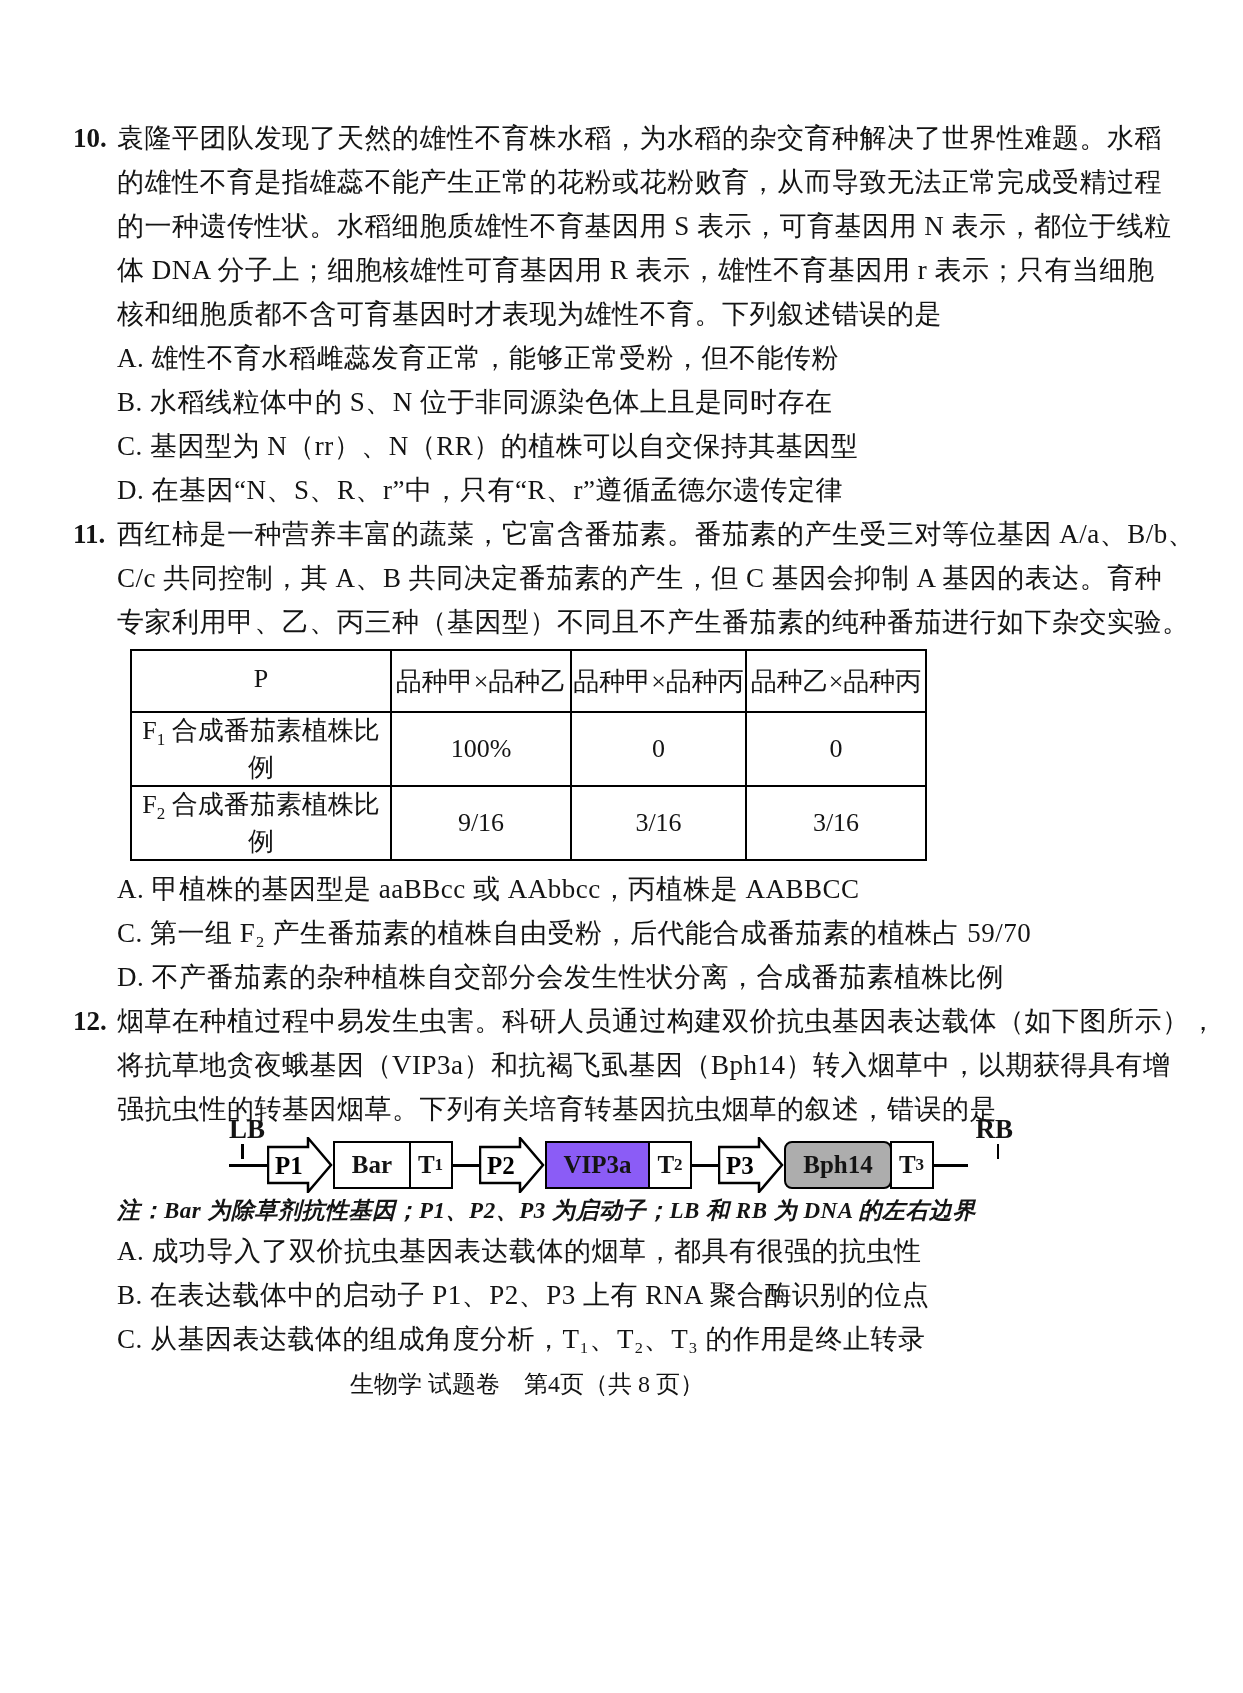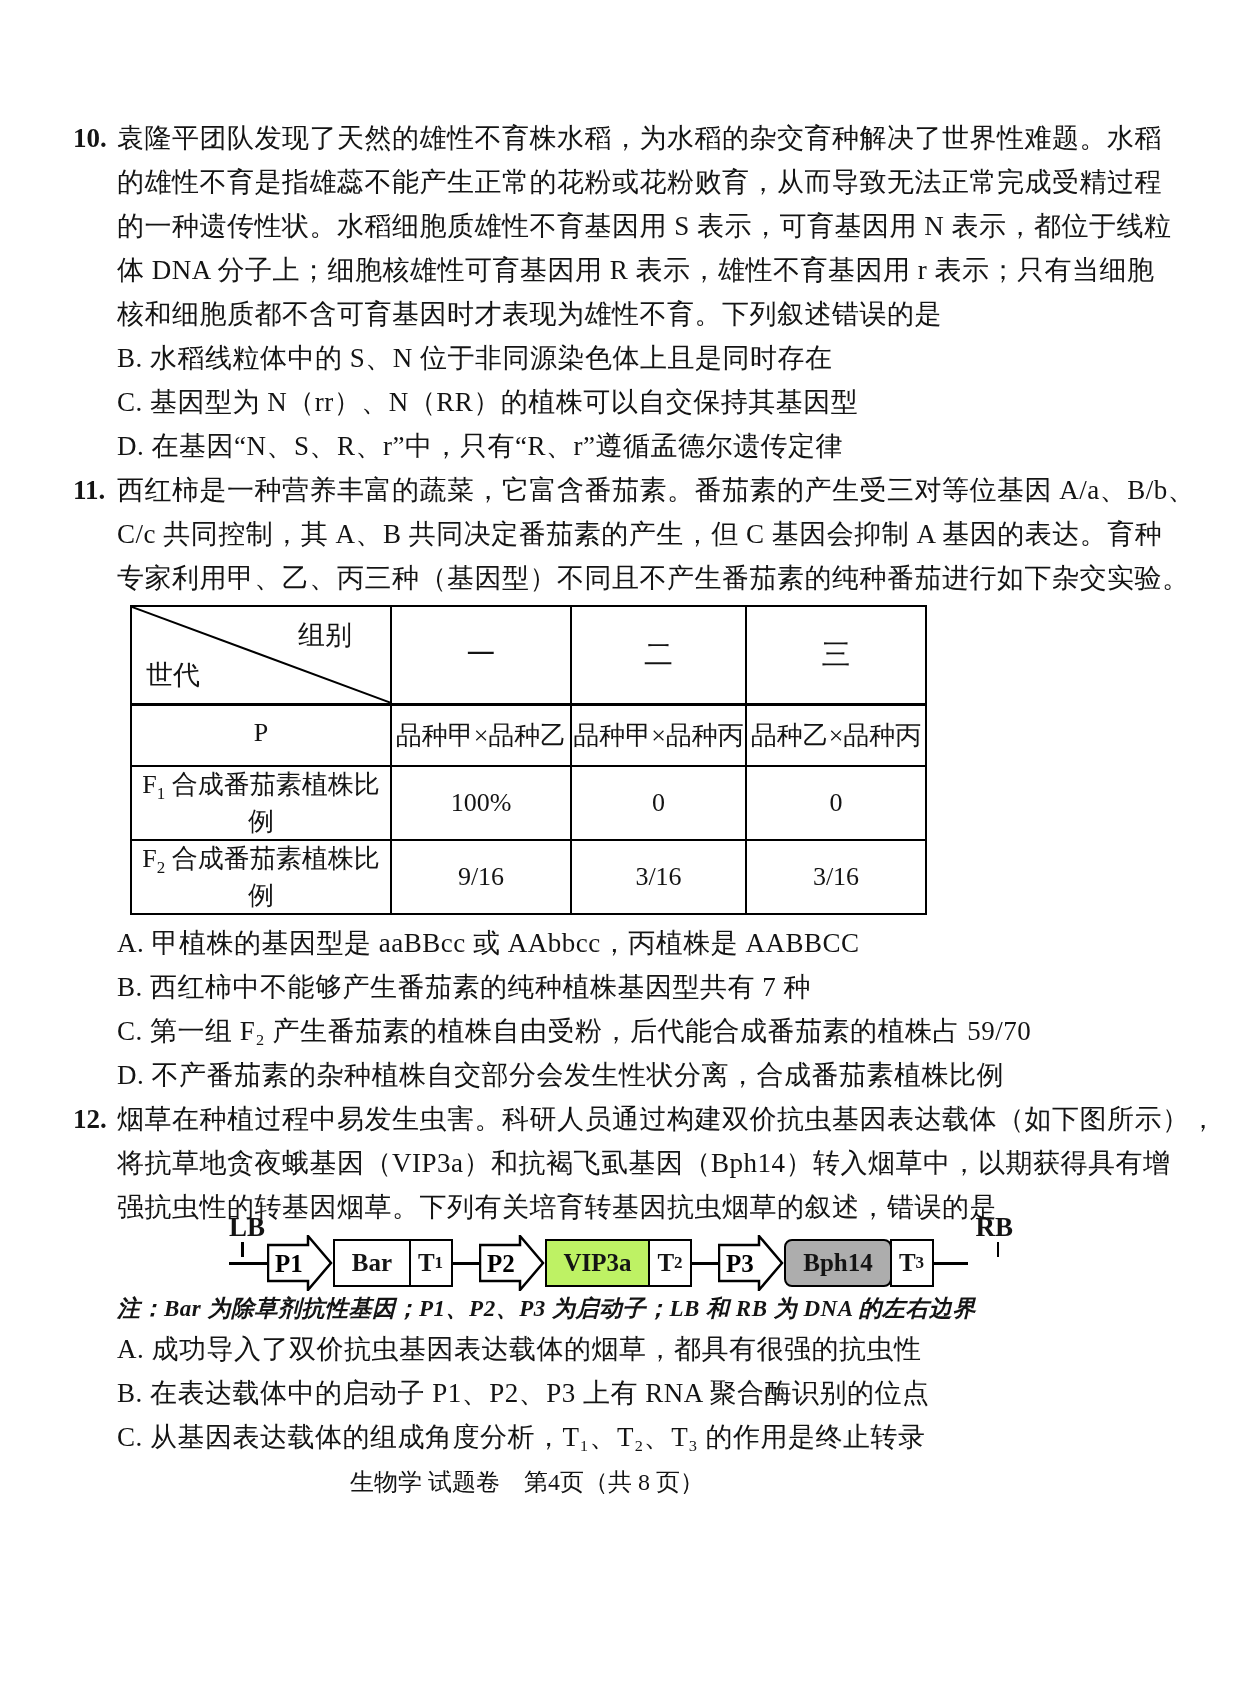--- a/index.html
+++ b/index.html
@@ -69,21 +69,21 @@
     flex: 0 0 auto;
     height: 48px;
     border: 2.5px solid #000;
     background: #fff;
     display: flex;
     align-items: center;
     justify-content: center;
     font-weight: bold;
     font-size: 25px;
   }
-  .gbox.shade1 { background: #bef264; }
+  .gbox.shade1 { background: #8b5cf6; }
   .gbox.shade2 { background: #adadad; border-radius: 8px; }
   .gbox.tbox { margin-left: -2.5px; }
   svg.arrow { flex: 0 0 auto; display: block; }
   svg.arrow text { font-family: "Liberation Serif", "DejaVu Serif", serif; font-weight: bold; font-size: 25px; }
   .note {
     font-style: italic;
     font-weight: bold;
     font-size: 23px;
     line-height: 36px;
     white-space: nowrap;
@@ -103,51 +103,40 @@
 
 <div class="page">
 
   <section class="question">
     <span class="qnum">10.</span>
     <div class="line">袁隆平团队发现了天然的雄性不育株水稻，为水稻的杂交育种解决了世界性难题。水稻</div>
     <div class="line">的雄性不育是指雄蕊不能产生正常的花粉或花粉败育，从而导致无法正常完成受精过程</div>
     <div class="line">的一种遗传性状。水稻细胞质雄性不育基因用 S 表示，可育基因用 N 表示，都位于线粒</div>
     <div class="line">体 DNA 分子上；细胞核雄性可育基因用 R 表示，雄性不育基因用 r 表示；只有当细胞</div>
     <div class="line">核和细胞质都不含可育基因时才表现为雄性不育。下列叙述错误的是</div>
+    <div class="line">A. 雄性不育水稻雌蕊发育正常，能够正常受粉，但不能传粉</div>
     <div class="line">B. 水稻线粒体中的 S、N 位于非同源染色体上且是同时存在</div>
     <div class="line">C. 基因型为 N（rr）、N（RR）的植株可以自交保持其基因型</div>
     <div class="line">D. 在基因“N、S、R、r”中，只有“R、r”遵循孟德尔遗传定律</div>
   </section>
 
   <section class="question">
     <span class="qnum">11.</span>
     <div class="line">西红柿是一种营养丰富的蔬菜，它富含番茄素。番茄素的产生受三对等位基因 A/a、B/b、</div>
     <div class="line">C/c 共同控制，其 A、B 共同决定番茄素的产生，但 C 基因会抑制 A 基因的表达。育种</div>
     <div class="line">专家利用甲、乙、丙三种（基因型）不同且不产生番茄素的纯种番茄进行如下杂交实验。</div>
 
     <table class="cross">
       <colgroup>
         <col style="width:260px">
           <col style="width:180px">
           <col style="width:175px">
           <col style="width:180px">
       </colgroup>
       <tbody>
-          <tr class="hdr-row">
-        <th class="corner">
-          <svg viewBox="0 0 260 98" preserveAspectRatio="none">
-            <line x1="0" y1="0" x2="260" y2="98" stroke="#000" stroke-width="2"></line>
-          </svg>
-          <span class="corner-top">组别</span>
-          <span class="corner-bottom">世代</span>
-        </th>
-        <th>一</th>
-        <th>二</th>
-        <th>三</th>
-      </tr>
       <tr class="p-row">
         <td><span>P</span><sub></sub><span></span></td>
         <td>品种甲×品种乙</td>
         <td>品种甲×品种丙</td>
         <td>品种乙×品种丙</td>
       </tr>
       <tr class="f-row">
         <td><span>F</span><sub>1</sub><span> 合成番茄素植株比例</span></td>
         <td>100%</td>
         <td>0</td>
@@ -156,21 +145,20 @@
       <tr class="f-row">
         <td><span>F</span><sub>2</sub><span> 合成番茄素植株比例</span></td>
         <td>9/16</td>
         <td>3/16</td>
         <td>3/16</td>
       </tr>
     </tbody>
       </table>
 
     <div class="line">A. 甲植株的基因型是 aaBBcc 或 AAbbcc，丙植株是 AABBCC</div>
-    <div class="line">B. 西红柿中不能够产生番茄素的纯种植株基因型共有 7 种</div>
     <div class="line">C. 第一组 F₂ 产生番茄素的植株自由受粉，后代能合成番茄素的植株占 59/70</div>
     <div class="line">D. 不产番茄素的杂种植株自交部分会发生性状分离，合成番茄素植株比例</div>
   </section>
 
   <section class="question">
     <span class="qnum">12.</span>
     <div class="line">烟草在种植过程中易发生虫害。科研人员通过构建双价抗虫基因表达载体（如下图所示），</div>
     <div class="line">将抗草地贪夜蛾基因（VIP3a）和抗褐飞虱基因（Bph14）转入烟草中，以期获得具有增</div>
     <div class="line">强抗虫性的转基因烟草。下列有关培育转基因抗虫烟草的叙述，错误的是</div>
 

